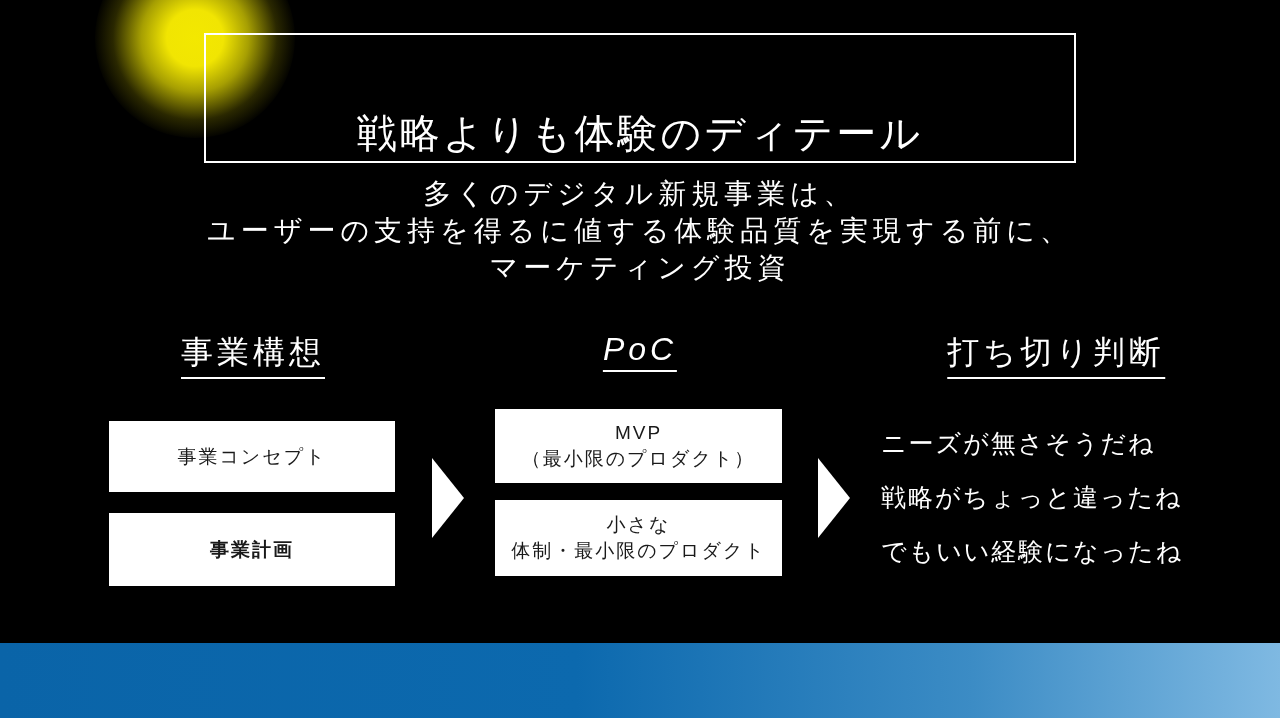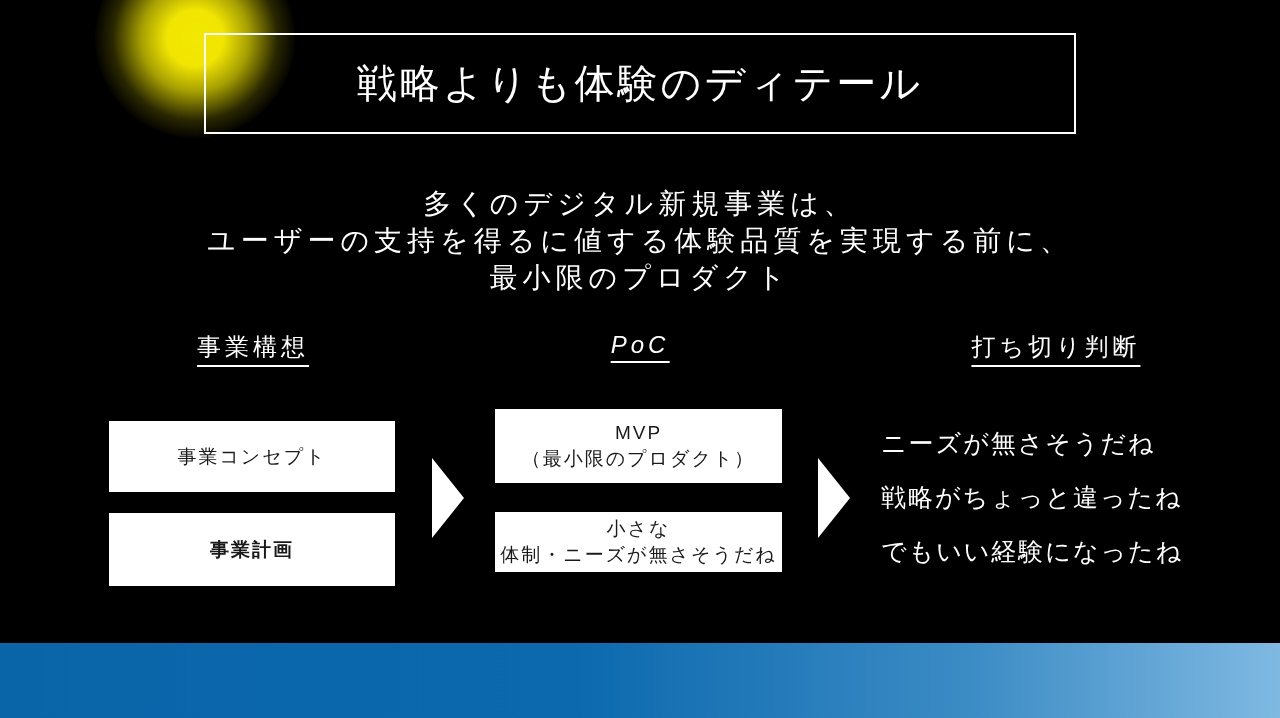--- a/index.html
+++ b/index.html
@@ -30,50 +30,50 @@
       rgba(222,212,3,0.75) 38%,
       rgba(120,114,1,0.35) 58%,
       rgba(0,0,0,0) 72%);
     z-index: 1;
   }
   .title-box {
     position: absolute;
     left: 204px;
     top: 33px;
     width: 872px;
-    height: 101px;
+    height: 130px;
     border: 2px solid #ffffff;
     box-sizing: border-box;
     display: flex;
-    align-items: center;
+    align-items: flex-end;
     justify-content: center;
     z-index: 2;
   }
   .title-text {
     font-size: 40px;
     letter-spacing: 3px;
     color: #ffffff;
     white-space: nowrap;
   }
   .subtitle {
     position: absolute;
     left: 0;
-    top: 185px;
+    top: 175px;
     width: 1280px;
     text-align: center;
     font-size: 28px;
     line-height: 37px;
     letter-spacing: 5px;
     color: #ffffff;
   }
   .stage-header {
     position: absolute;
     top: 331px;
     transform: translateX(-50%);
-    font-size: 24px;
+    font-size: 32px;
     letter-spacing: 4px;
     color: #ffffff;
     padding-bottom: 2px;
     border-bottom: 2px solid #ffffff;
     white-space: nowrap;
   }
   .hdr-1 { left: 253px; }
   .hdr-2 { left: 640px; font-style: italic; }
   .hdr-3 { left: 1056px; }
   .wbox {
@@ -87,21 +87,21 @@
     text-align: center;
     font-size: 19px;
     line-height: 26px;
     letter-spacing: 2px;
     box-sizing: border-box;
     white-space: nowrap;
   }
   .s1b1 { left: 109px; top: 409px; width: 286px; height: 71px; margin-top: 12px; }
   .s1b2 { left: 109px; top: 513px; width: 286px; height: 73px; font-weight: bold; }
   .s2b1 { left: 495px; top: 409px; width: 287px; height: 74px; }
-  .s2b2 { left: 495px; top: 512px; width: 287px; height: 60px; }
+  .s2b2 { left: 495px; top: 500px; width: 287px; height: 76px; }
   .arrow {
     position: absolute;
     width: 0;
     height: 0;
     border-top: 40px solid transparent;
     border-bottom: 40px solid transparent;
     border-left: 32px solid #ffffff;
   }
   .arrow-1 { left: 432px; top: 458px; }
   .arrow-2 { left: 818px; top: 458px; }
@@ -136,21 +136,21 @@
 
   <div class="glow"></div>
 
   <div class="title-box">
     <div class="title-text">戦略よりも体験のディテール</div>
   </div>
 
   <div class="subtitle">
     <div>多くのデジタル新規事業は、</div>
     <div>ユーザーの支持を得るに値する体験品質を実現する前に、</div>
-    <div>最小限のプロダクト</div>
+    <div>マーケティング投資</div>
   </div>
 
   <div class="stage-header hdr-1">事業構想</div>
   <div class="stage-header hdr-2">PoC</div>
   <div class="stage-header hdr-3">打ち切り判断</div>
 
   <div class="wbox s1b1">
     <div>事業コンセプト</div>
   </div>
   <div class="wbox s1b2">
@@ -158,21 +158,21 @@
   </div>
 
   <div class="arrow arrow-1"></div>
 
   <div class="wbox s2b1">
     <div>MVP</div>
     <div>（最小限のプロダクト）</div>
   </div>
   <div class="wbox s2b2">
     <div>小さな</div>
-    <div>体制・ニーズが無さそうだね</div>
+    <div>体制・最小限のプロダクト</div>
   </div>
 
   <div class="arrow arrow-2"></div>
 
   <div class="outcomes">
     <div>ニーズが無さそうだね</div>
     <div>戦略がちょっと違ったね</div>
     <div>でもいい経験になったね</div>
   </div>
 

